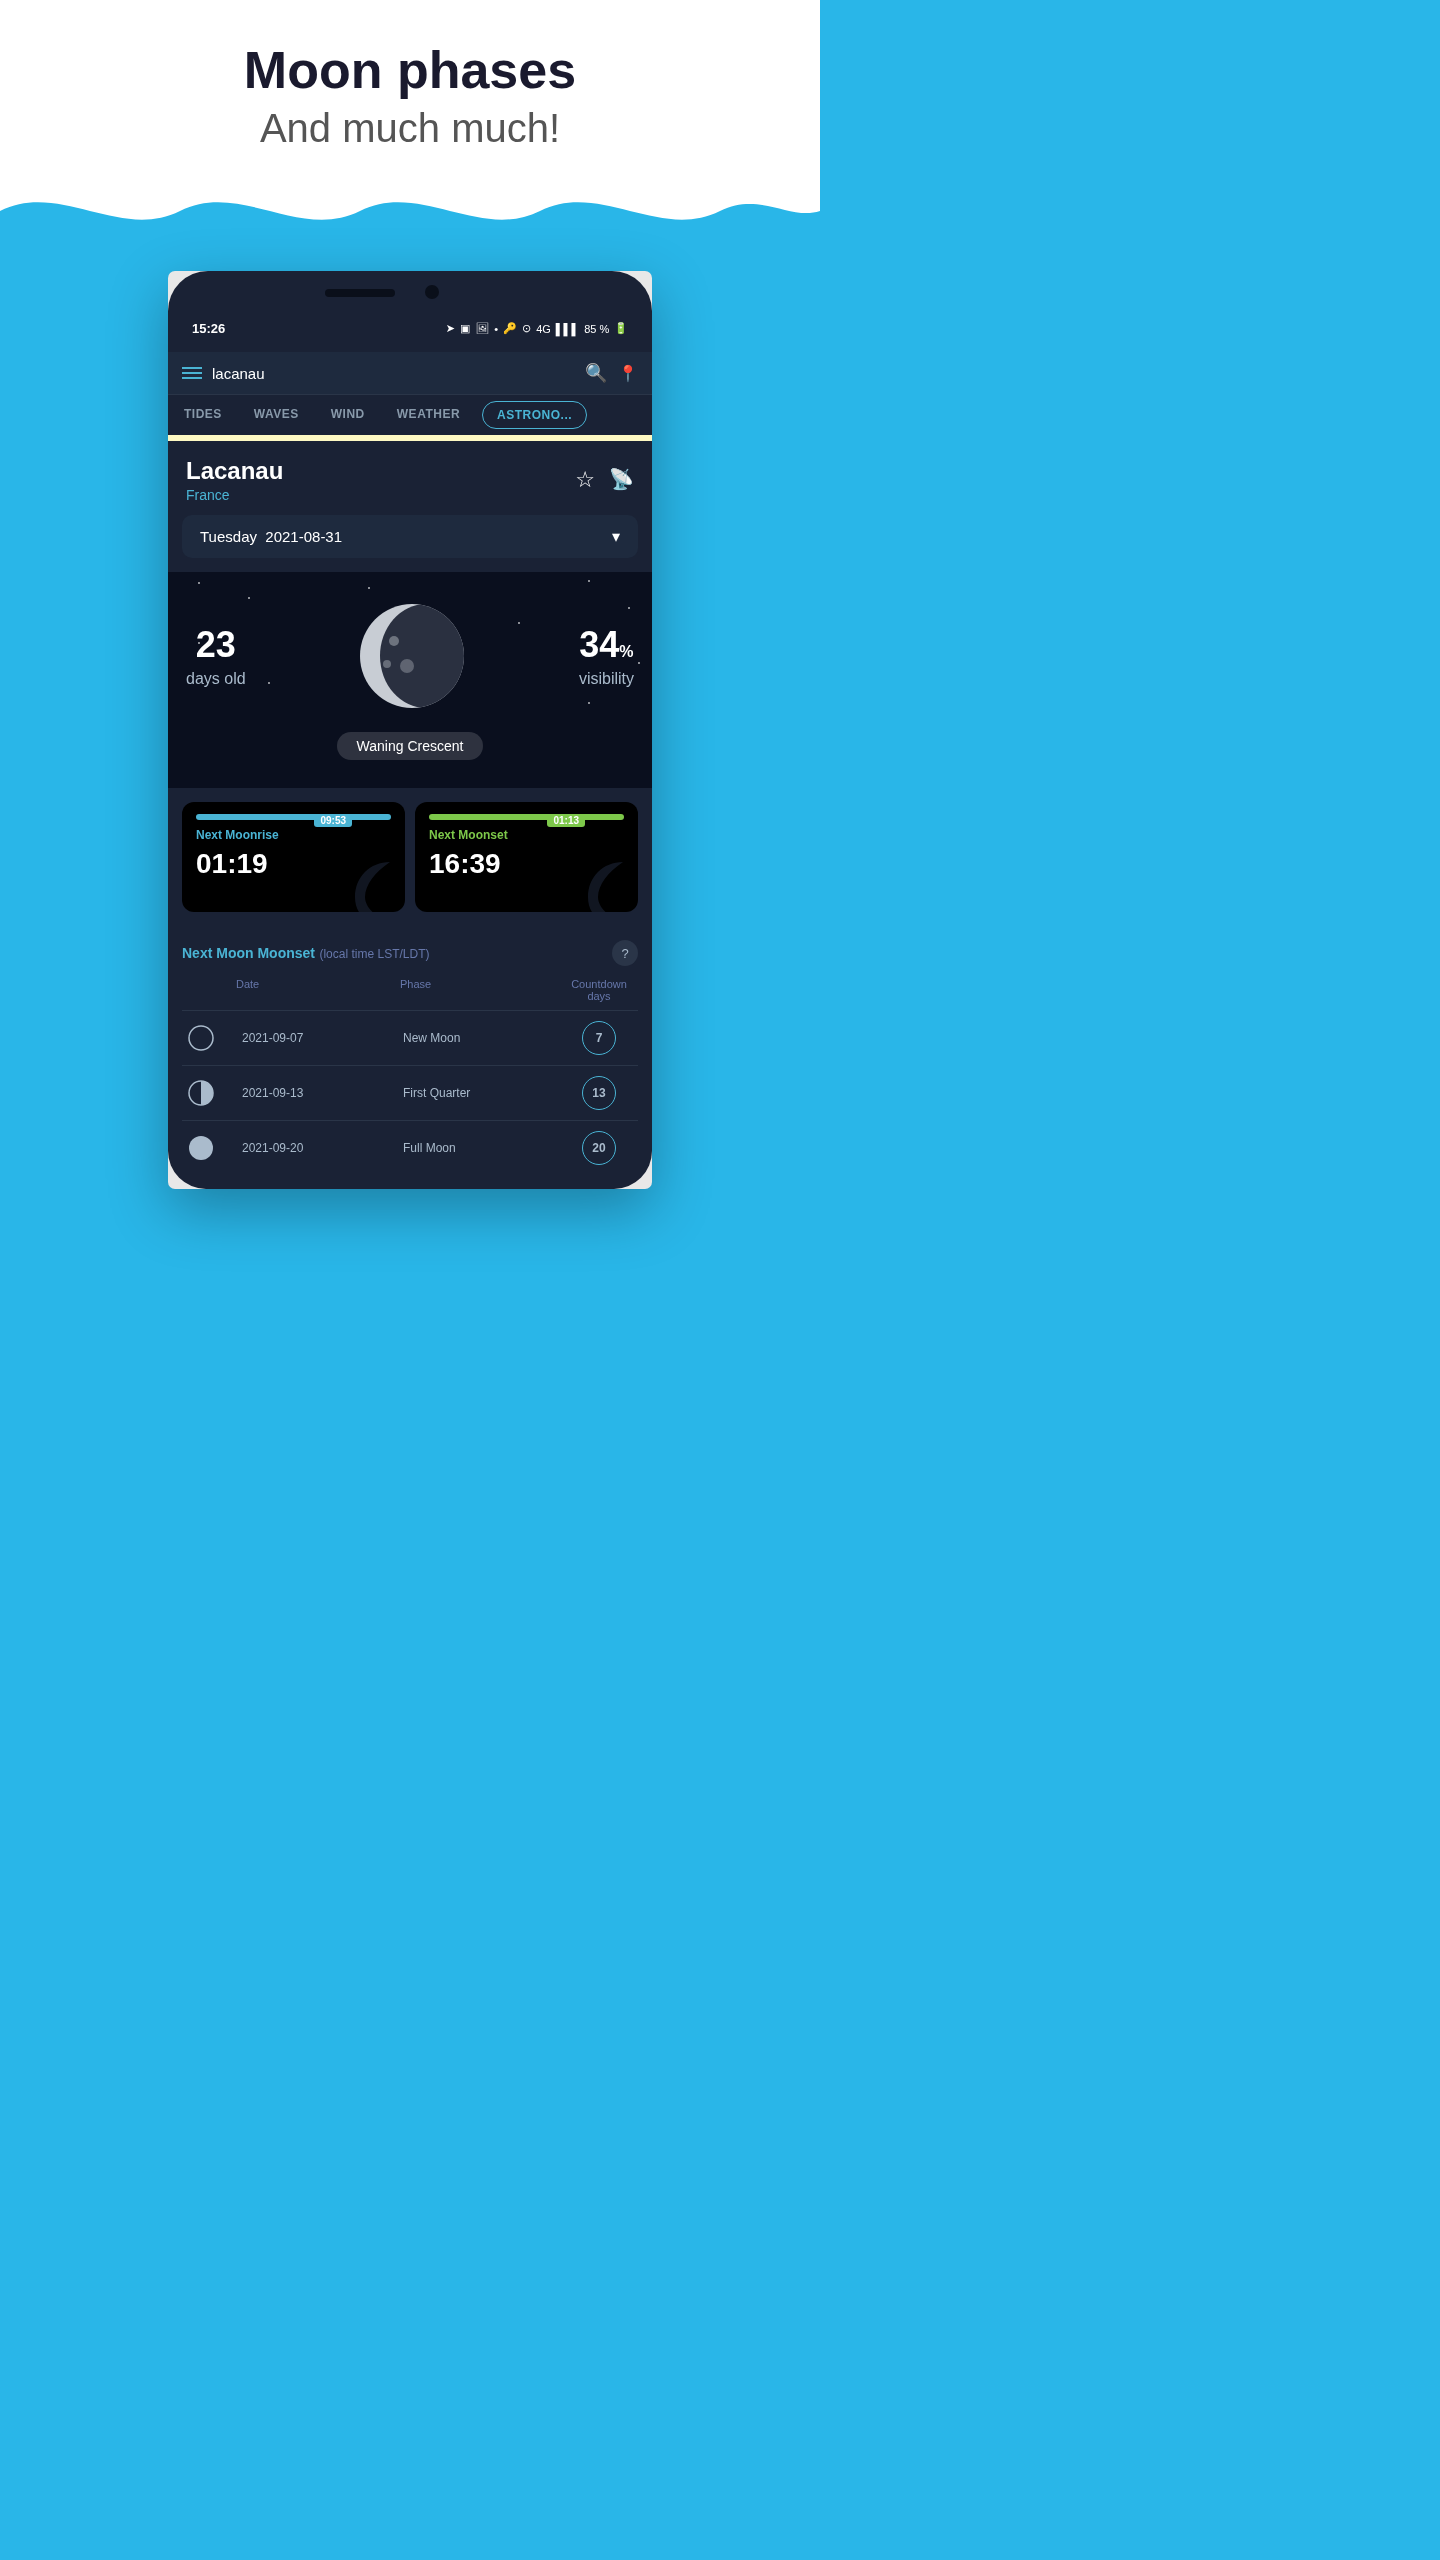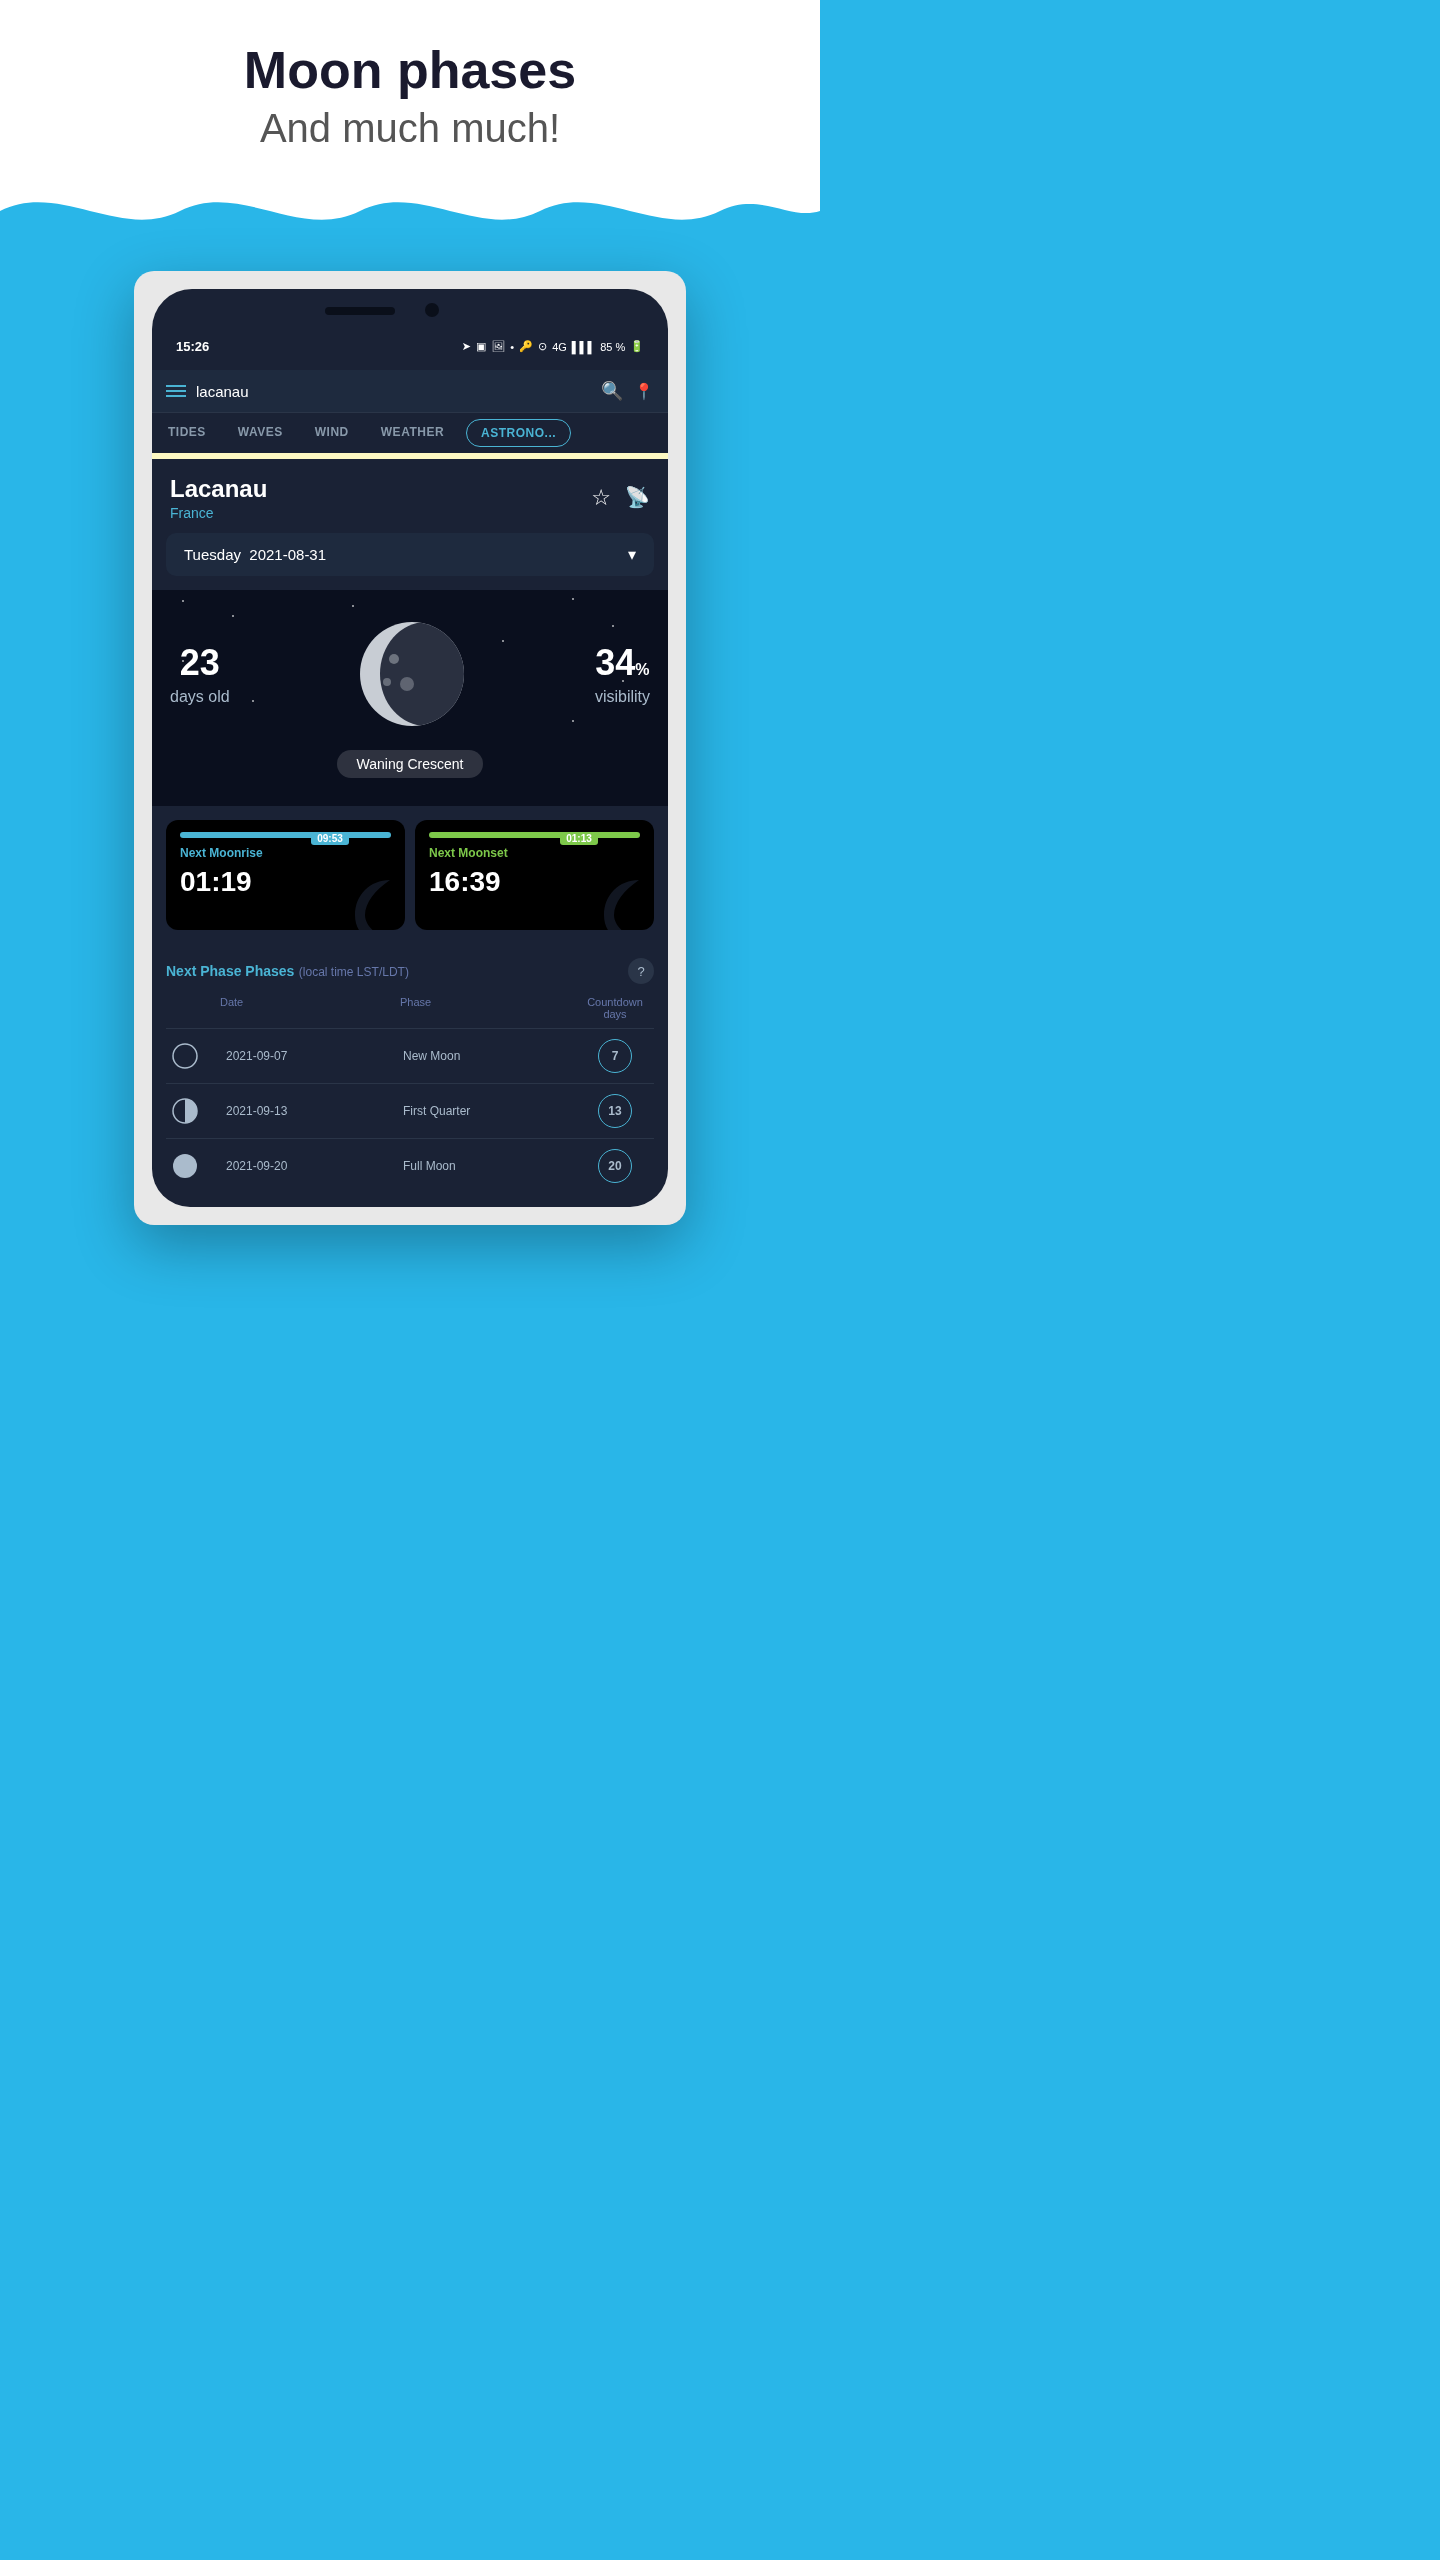--- a/index.html
+++ b/index.html
@@ -50,24 +50,23 @@
     }
 
     
     .phone-wrapper {
       display: flex;
       justify-content: center;
       padding: 30px 0 60px;
     }
 
     .phone-frame {
-      width: 552px;
+      width: 484px;
       background: #e8e8e8;
-      border-radius: 20px;
-      padding: 18px;
+      border-radius: 7px;
       box-shadow: 0 20px 60px rgba(0,0,0,0.3);
       position: relative;
     }
 
     
     .phone-notch-bar {
       background: #1a2235;
       border-radius: 40px 40px 0 0;
       padding: 14px 24px 10px;
       display: flex;
@@ -575,21 +574,21 @@
 
           <svg class="moon-crescent-bg" viewBox="0 0 80 80">
             <path d="M55,15 C35,15 20,30 20,50 C20,70 35,78 55,75 C40,70 30,60 30,50 C30,38 40,25 55,15 Z" fill="#3a4a6e"></path>
           </svg>
         </div>
       </div>
 
       <div class="next-phases">
         <div class="phases-header">
           <div>
-            <span class="phases-title">Next Phase Phases</span>
+            <span class="phases-title">Next Moon Moonset</span>
             <span class="phases-subtitle">(local time LST/LDT)</span>
           </div>
           <div class="help-btn">?</div>
         </div>
 
         <div class="phases-table-header">
           <div></div>
           <div>Date</div>
           <div>Phase</div>
           <div style="text-align:center;">Countdown days</div>

